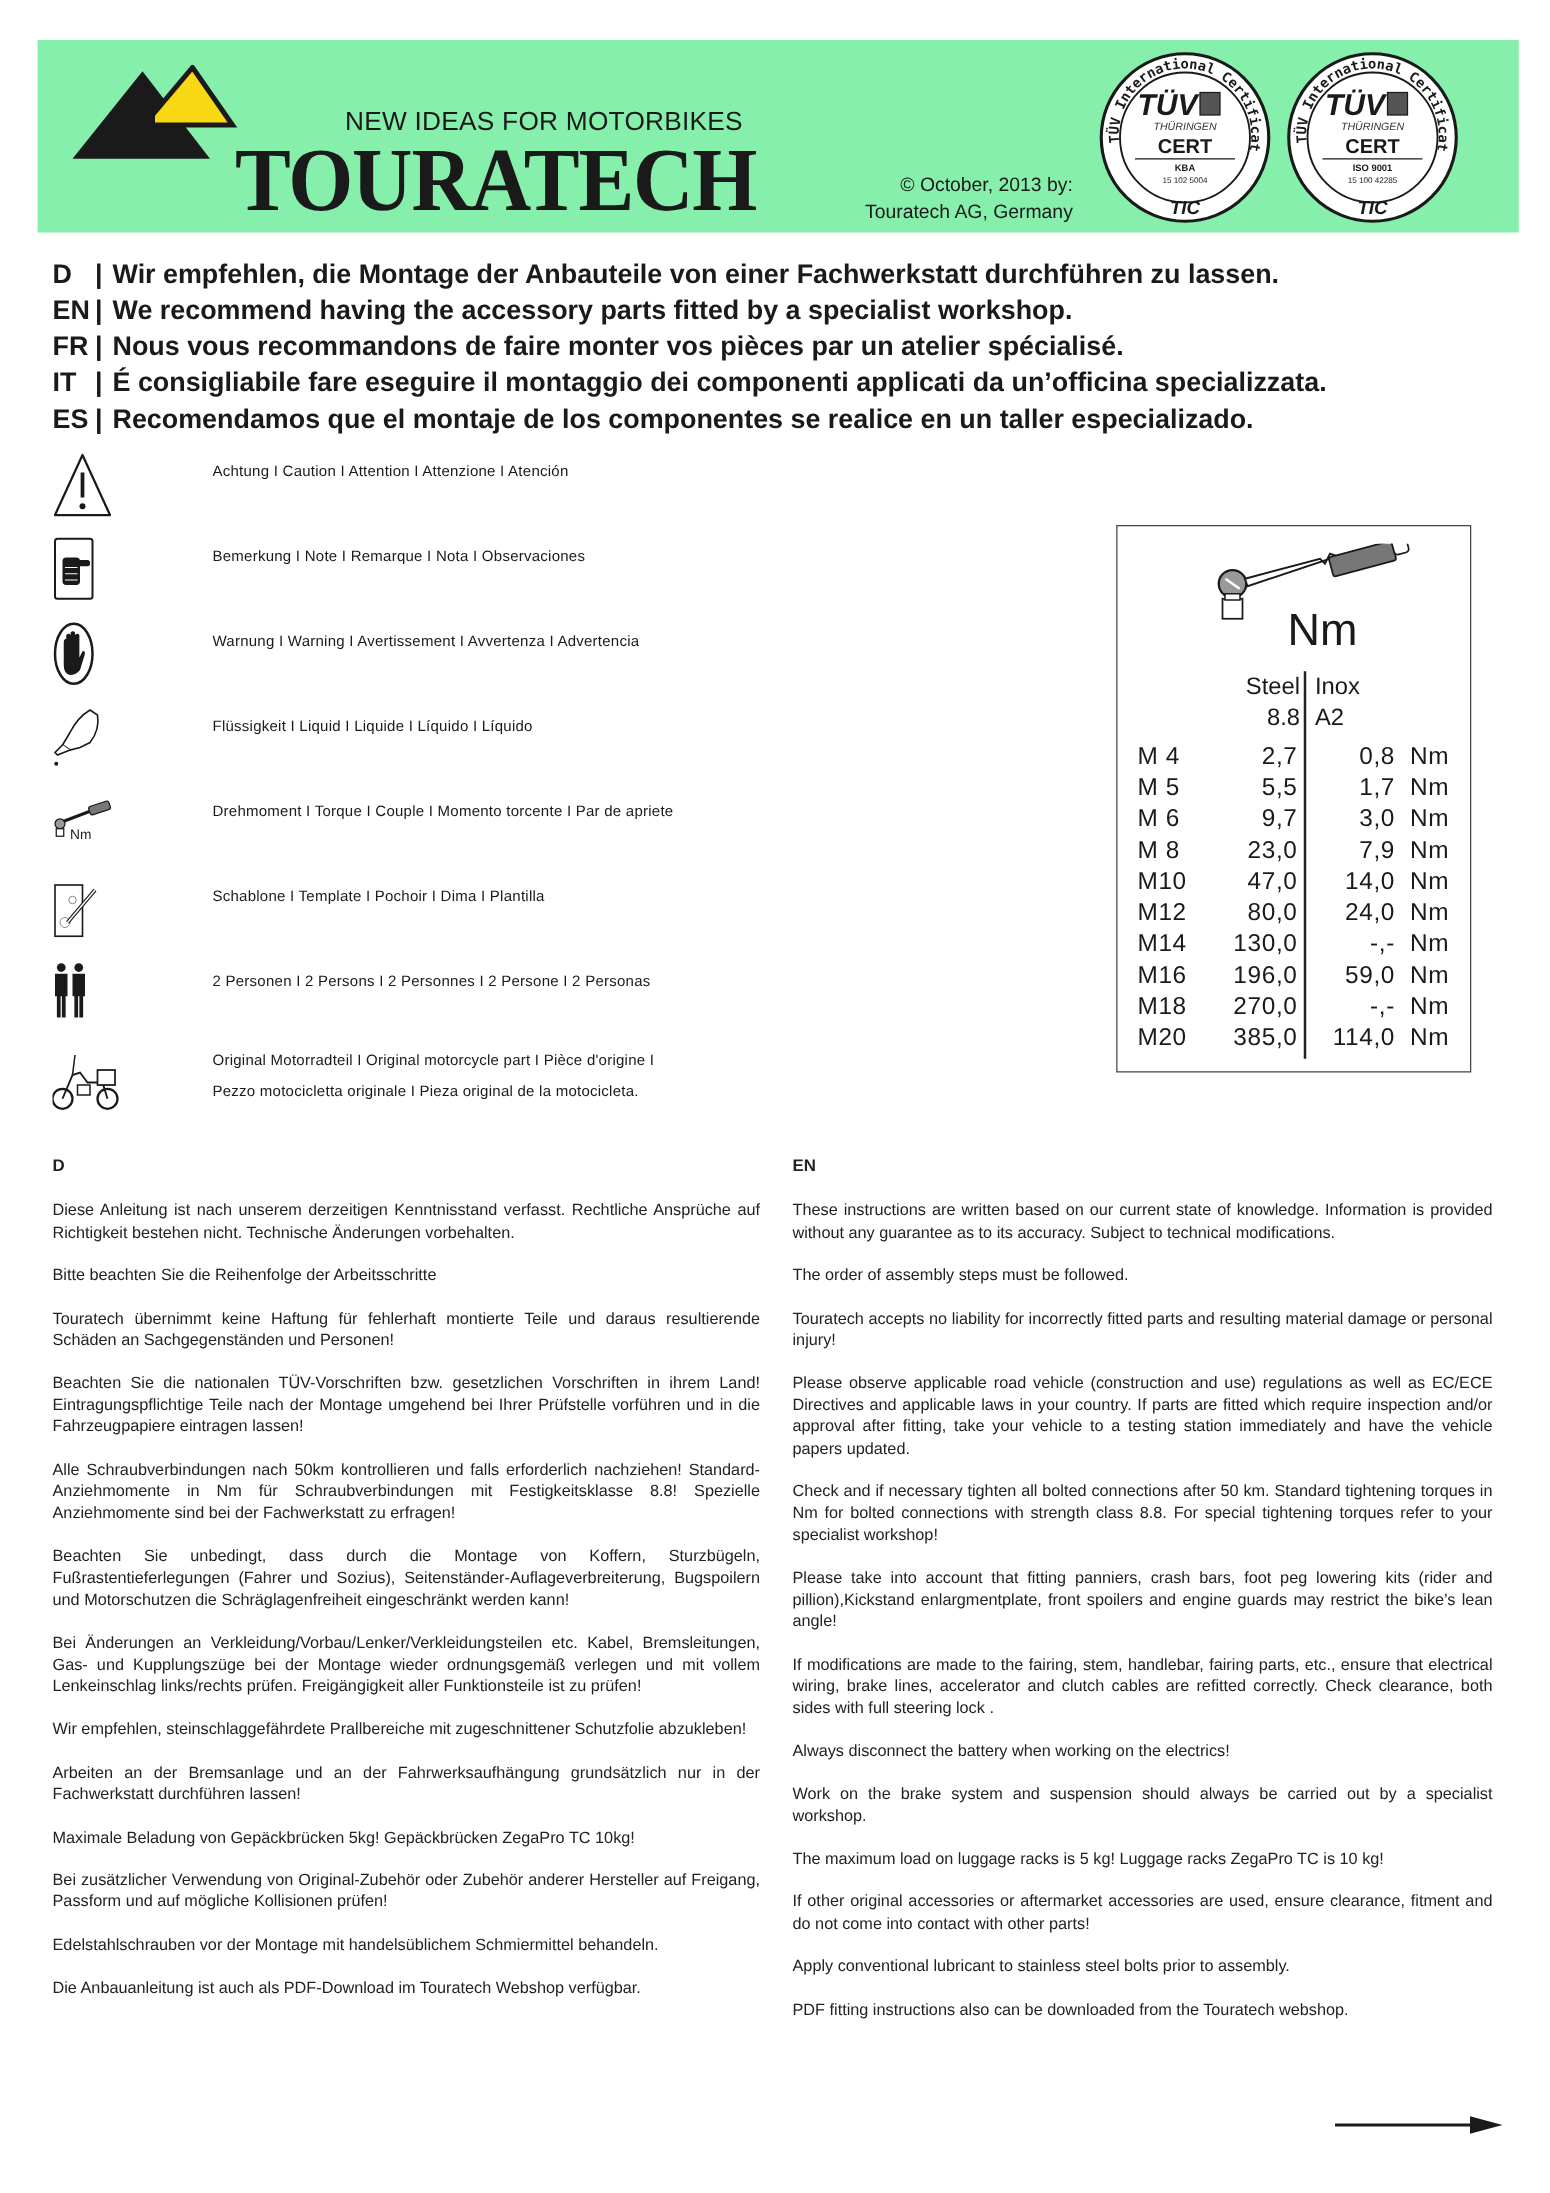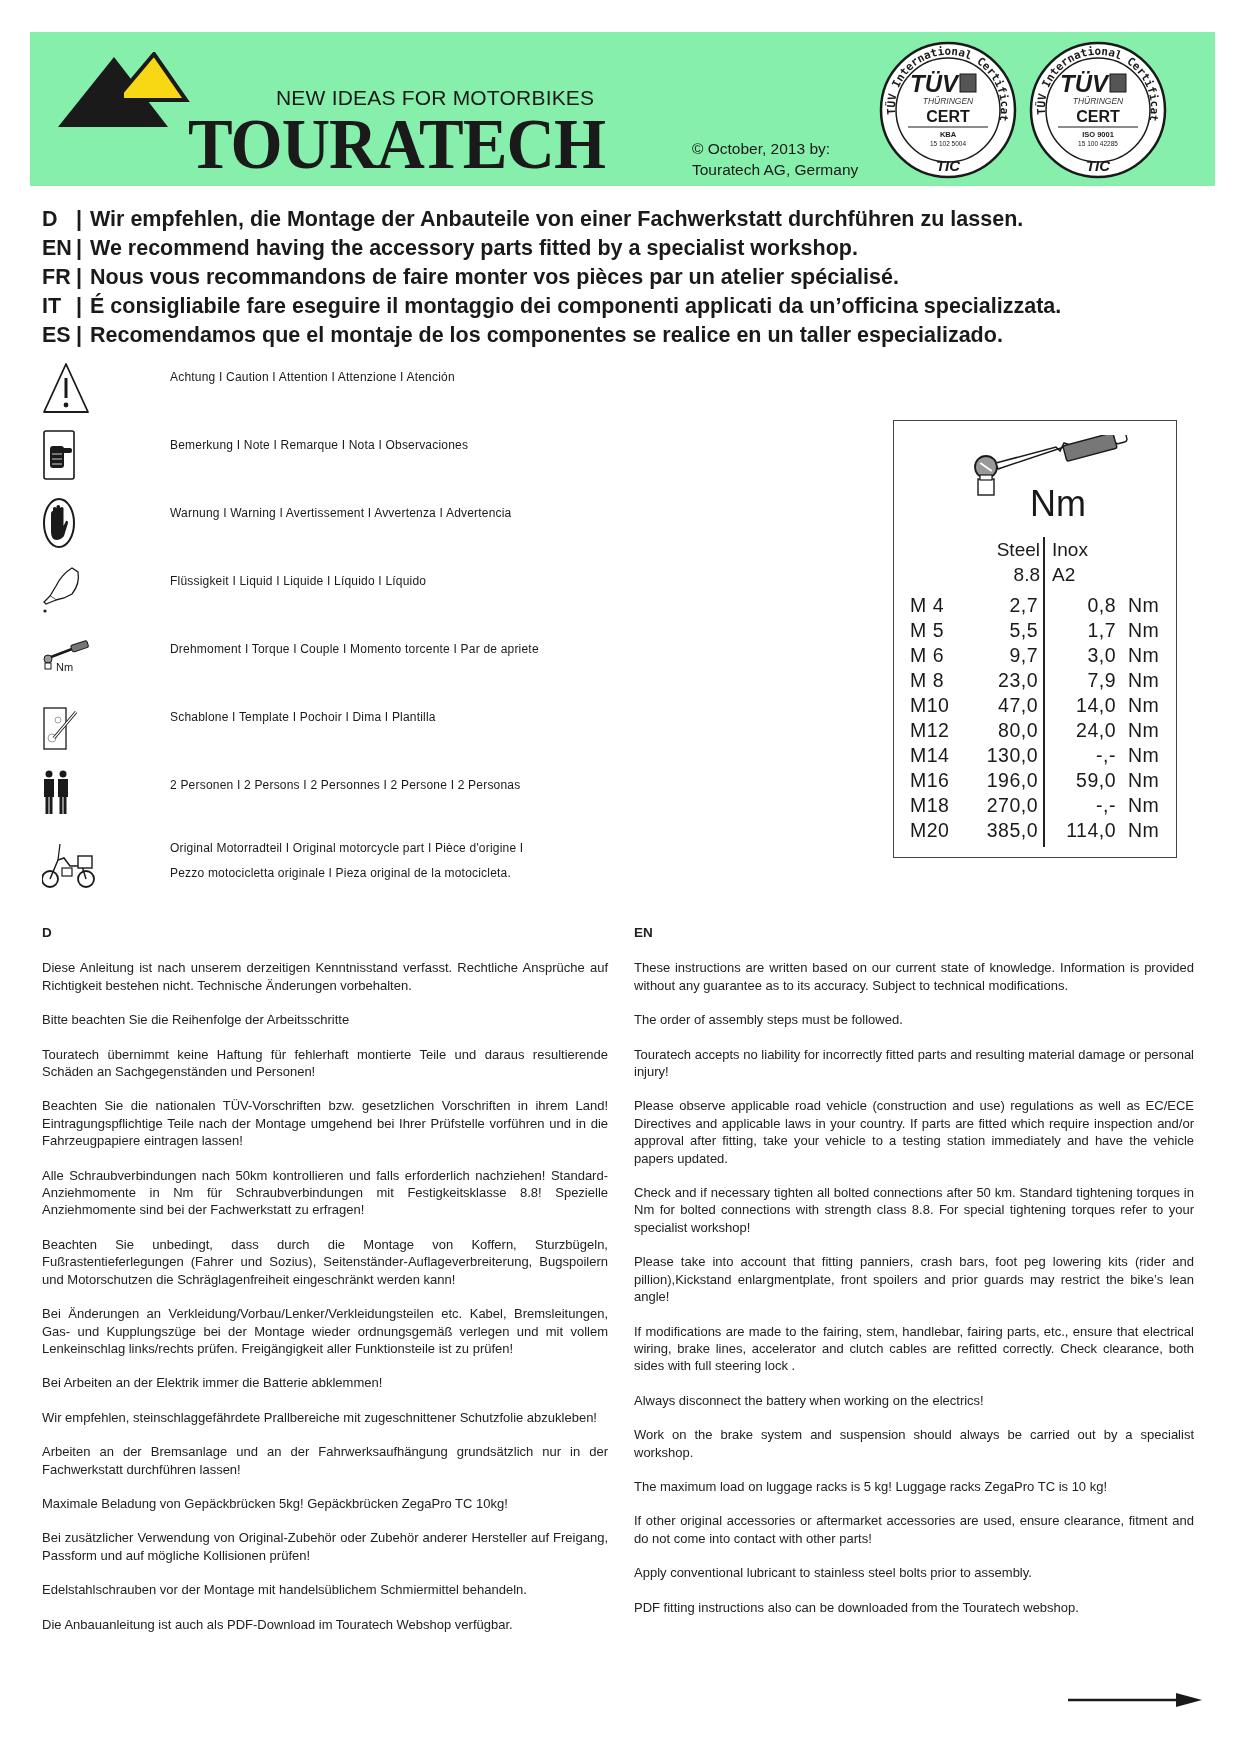--- a/index.html
+++ b/index.html
@@ -5,21 +5,21 @@
   html, body { margin: 0; padding: 0; background: #ffffff; }
   body { width: 1240px; height: 1754px; position: relative; overflow: hidden;
          font-family: "Liberation Sans", "DejaVu Sans", sans-serif; color: #1a1a1a; }
 
   
   .banner { position: absolute; left: 30px; top: 32px; width: 1185px; height: 154px; background: #86efac; }
   .logo-mark { position: absolute; left: 28px; top: 20px; width: 140px; height: 80px; }
   .tagline { position: absolute; left: 246px; top: 54px; font-size: 21px; letter-spacing: 0.2px; color: #1a1a1a; }
   .brand { position: absolute; left: 158px; top: 76px; font-family: "Liberation Serif", "DejaVu Serif", serif;
            font-weight: bold; font-size: 72px; letter-spacing: -1px; color: #1a1a1a; line-height: 1; transform: scaleX(0.93); transform-origin: left top; }
-  .copyright { position: absolute; left: 662px; top: 106px; font-size: 15.5px; line-height: 21px; color: #1a1a1a; }
+  .copyright { position: absolute; left: 662px; top: 106px; text-align: right; font-size: 15.5px; line-height: 21px; color: #1a1a1a; }
   .cert { position: absolute; top: 8px; width: 140px; height: 140px; }
   .cert1 { left: 848px; }
   .cert2 { left: 998px; }
 
   
   .recs { position: absolute; left: 42px; top: 205px; width: 1180px; }
   .rec { display: flex; font-weight: bold; font-size: 21.5px; height: 29px; line-height: 29px; white-space: nowrap; }
   .rec .lang { width: 34px; }
   .rec .sep { width: 14px; }
 
@@ -296,39 +296,38 @@
 <div class="col col-d">
   <h3>D</h3>
   <div id="paras-d">
       <p>Diese Anleitung ist nach unserem derzeitigen Kenntnisstand verfasst. Rechtliche Ansprüche auf Richtigkeit bestehen nicht. Technische Änderungen vorbehalten.</p>
       <p>Bitte beachten Sie die Reihenfolge der Arbeitsschritte</p>
       <p>Touratech übernimmt keine Haftung für fehlerhaft montierte Teile und daraus resultierende Schäden an Sachgegenständen und Personen!</p>
       <p>Beachten Sie die nationalen TÜV-Vorschriften bzw. gesetzlichen Vorschriften in ihrem Land! Eintragungspflichtige Teile nach der Montage umgehend bei Ihrer Prüfstelle vorführen und in die Fahrzeugpapiere eintragen lassen!</p>
       <p>Alle Schraubverbindungen nach 50km kontrollieren und falls erforderlich nachziehen! Standard-Anziehmomente in Nm für Schraubverbindungen mit Festigkeitsklasse 8.8! Spezielle Anziehmomente sind bei der Fachwerkstatt zu erfragen!</p>
       <p>Beachten Sie unbedingt, dass durch die Montage von Koffern, Sturzbügeln, Fußrastentieferlegungen (Fahrer und Sozius), Seitenständer-Auflageverbreiterung, Bugspoilern und Motorschutzen die Schräglagenfreiheit eingeschränkt werden kann!</p>
       <p>Bei Änderungen an Verkleidung/Vorbau/Lenker/Verkleidungsteilen etc. Kabel, Bremsleitungen, Gas- und Kupplungszüge bei der Montage wieder ordnungsgemäß verlegen und mit vollem Lenkeinschlag links/rechts prüfen. Freigängigkeit aller Funktionsteile ist zu prüfen!</p>
-      <p>Bei Arbeiten an der Elektrik immer die Batterie abklemmen!</p>
       <p>Wir empfehlen, steinschlaggefährdete Prallbereiche mit zugeschnittener Schutzfolie abzukleben!</p>
       <p>Arbeiten an der Bremsanlage und an der Fahrwerksaufhängung grundsätzlich nur in der Fachwerkstatt durchführen lassen!</p>
       <p>Maximale Beladung von Gepäckbrücken 5kg! Gepäckbrücken ZegaPro TC 10kg!</p>
       <p>Bei zusätzlicher Verwendung von Original-Zubehör oder Zubehör anderer Hersteller auf Freigang, Passform und auf mögliche Kollisionen prüfen!</p>
       <p>Edelstahlschrauben vor der Montage mit handelsüblichem Schmiermittel behandeln.</p>
       <p>Die Anbauanleitung ist auch als PDF-Download im Touratech Webshop verfügbar.</p>
     </div>
 </div>
 
 <div class="col col-en">
   <h3>EN</h3>
   <div id="paras-en">
       <p>These instructions are written based on our current state of knowledge. Information is provided without any guarantee as to its accuracy. Subject to technical modifications.</p>
       <p>The order of assembly steps must be followed.</p>
       <p>Touratech accepts no liability for incorrectly fitted parts and resulting material damage or personal injury!</p>
       <p>Please observe applicable road vehicle (construction and use) regulations as well as EC/ECE Directives and applicable laws in your country. If parts are fitted which require inspection and/or approval after fitting, take your vehicle to a testing station immediately and have the vehicle papers updated.</p>
       <p>Check and if necessary tighten all bolted connections after 50 km. Standard tightening torques in Nm for bolted connections with strength class 8.8. For special tightening torques refer to your specialist workshop!</p>
-      <p>Please take into account that fitting panniers, crash bars, foot peg lowering kits (rider and pillion),Kickstand enlargmentplate, front spoilers and prior guards may restrict the bike’s lean angle!</p>
+      <p>Please take into account that fitting panniers, crash bars, foot peg lowering kits (rider and pillion),Kickstand enlargmentplate, front spoilers and engine guards may restrict the bike’s lean angle!</p>
       <p>If modifications are made to the fairing, stem, handlebar, fairing parts, etc., ensure that electrical wiring, brake lines, accelerator and clutch cables are refitted correctly. Check clearance, both sides with full steering lock .</p>
       <p>Always disconnect the battery when working on the electrics!</p>
       <p>Work on the brake system and suspension should always be carried out by a specialist workshop.</p>
       <p>The maximum load on luggage racks is 5 kg! Luggage racks ZegaPro TC is 10 kg!</p>
       <p>If other original accessories or aftermarket accessories are used, ensure clearance, fitment and do not come into contact with other parts!</p>
       <p>Apply conventional lubricant to stainless steel bolts prior to assembly.</p>
       <p>PDF fitting instructions also can be downloaded from the Touratech webshop.</p>
     </div>
 </div>
 

